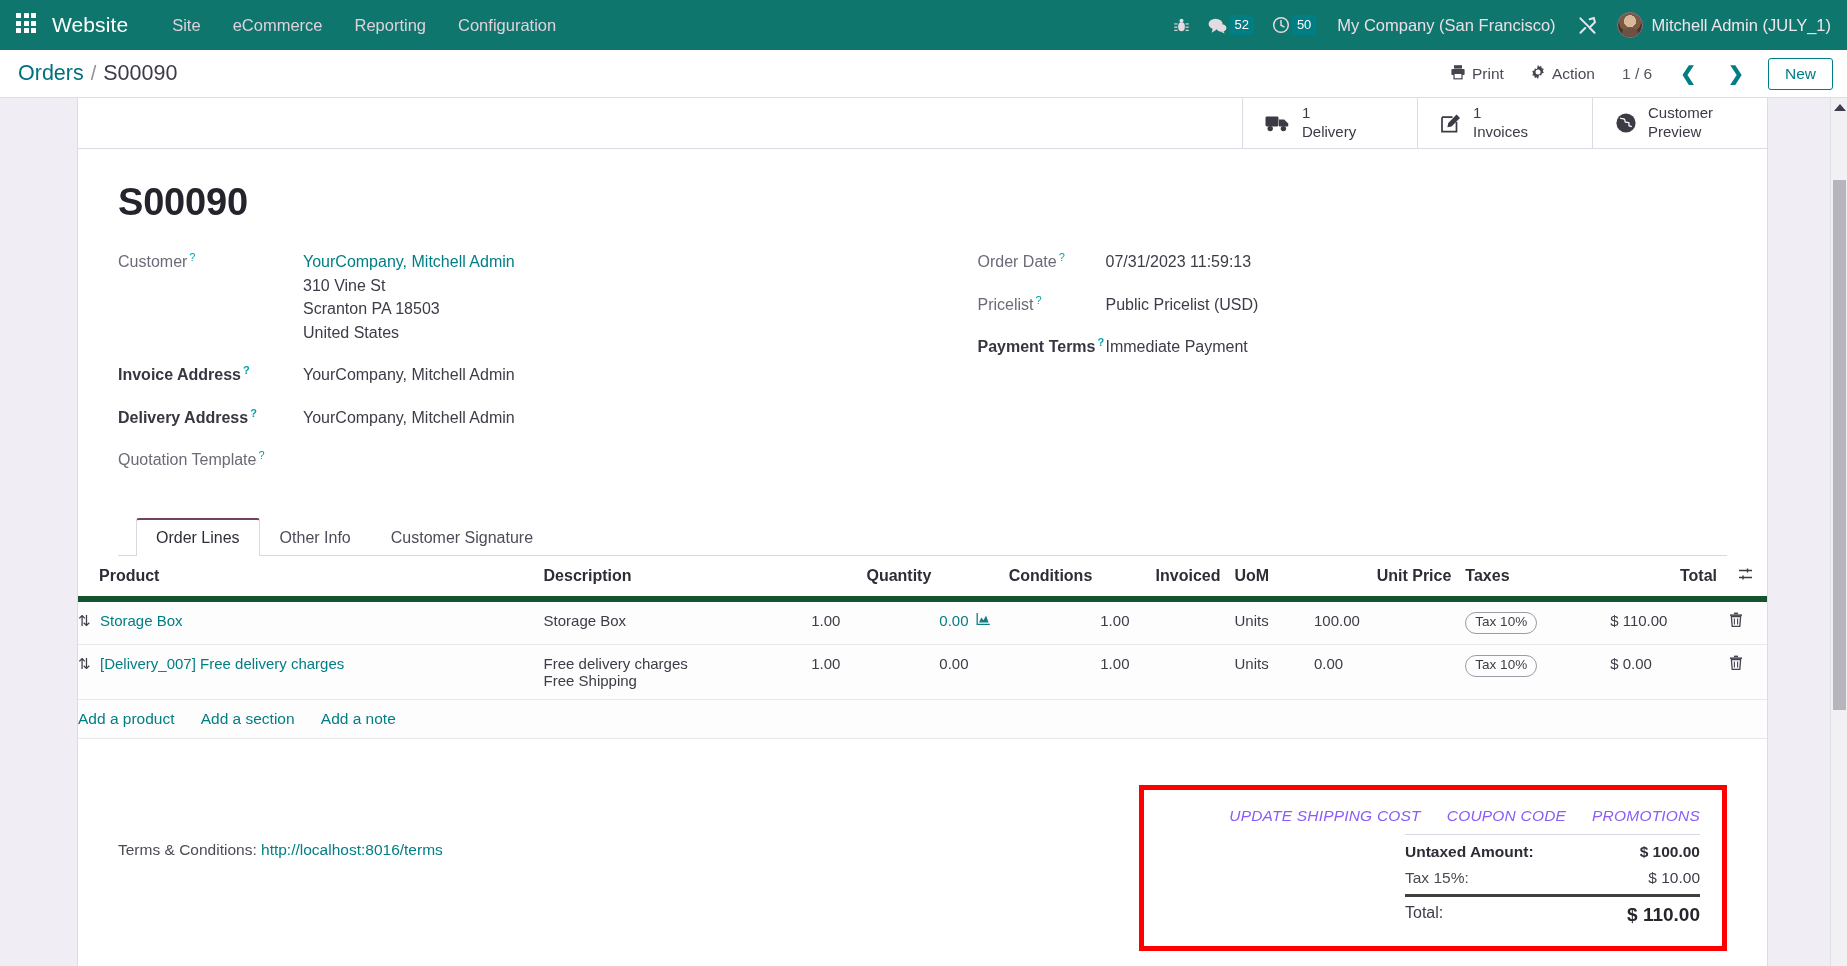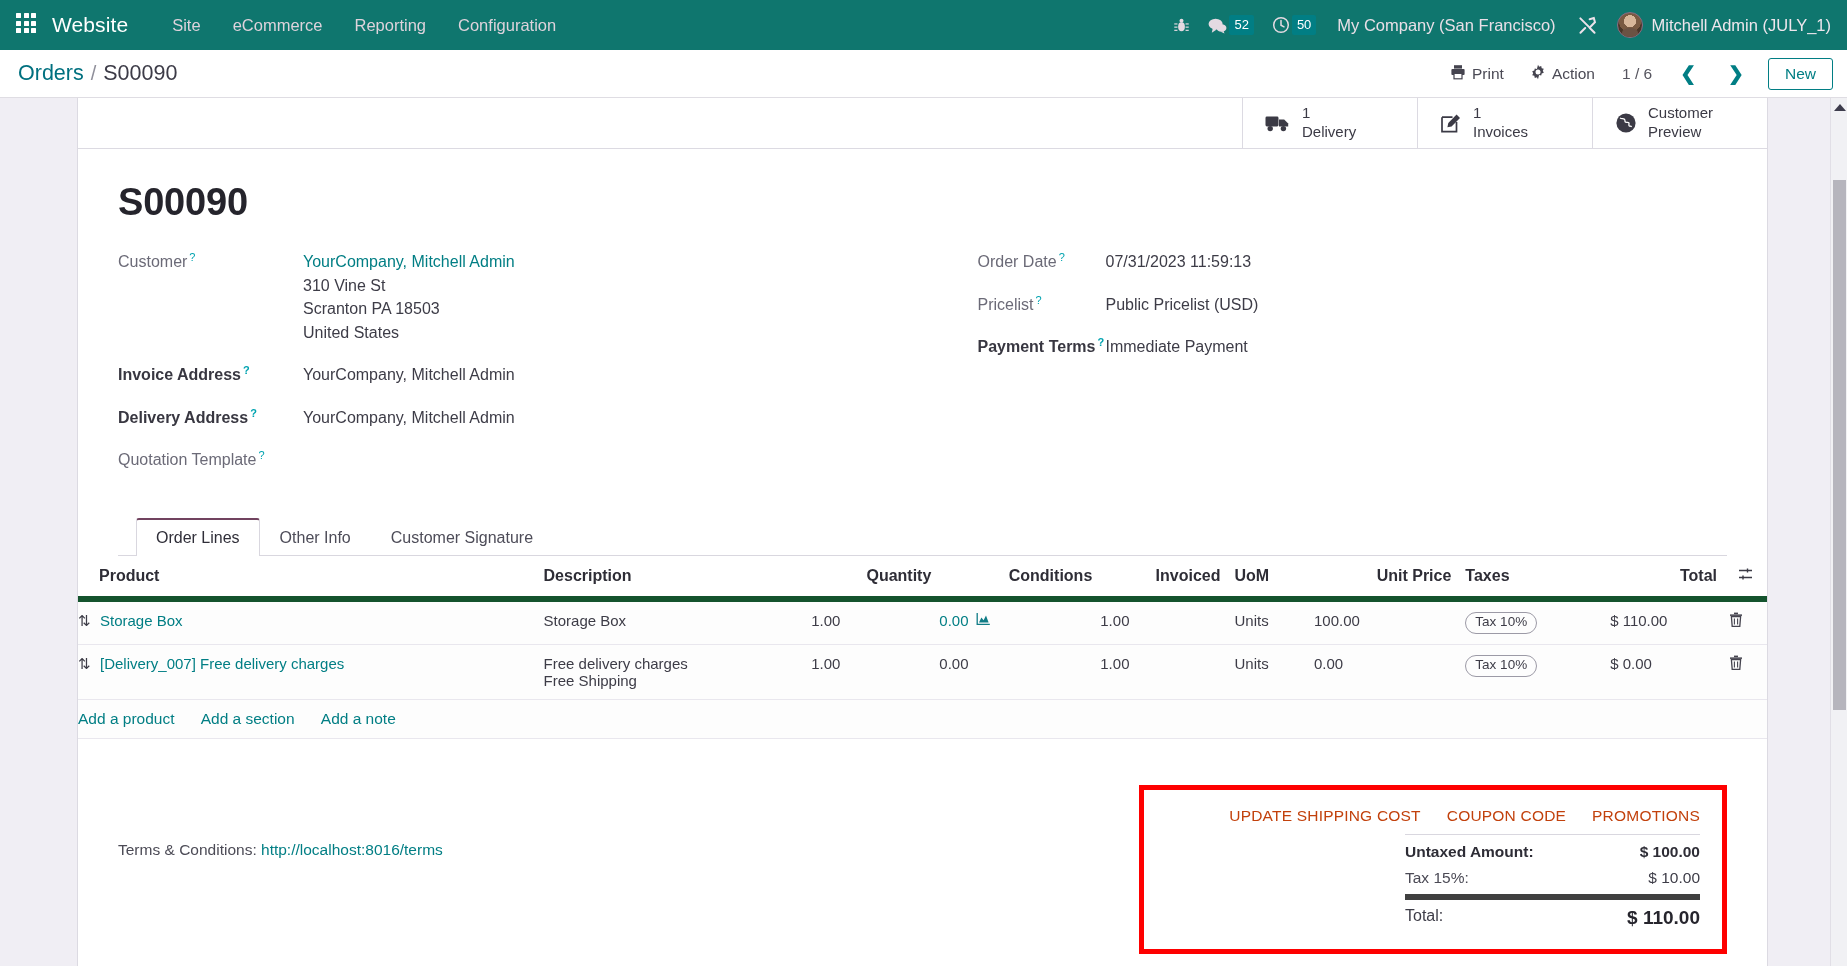--- a/index.html
+++ b/index.html
@@ -213,28 +213,28 @@
     margin-left: auto;
     border: 5px solid #fe0000;
     background: #fff;
     padding: 17px 22px 16px;
     width: 588px;
   }
   .promo-row {
     display: flex; justify-content: flex-end; gap: 26px;
     font-size: 15.5px; letter-spacing: .2px; margin-bottom: 9px;
   }
-  .promo-row a { color: #c2410c; text-decoration: none; cursor: pointer; white-space: nowrap; }
+  .promo-row a { color: #8b5cf6; text-decoration: none; cursor: pointer; white-space: nowrap; font-style: italic; }
   .totals-table { width: 295px; margin-left: auto; }
   .tot-line { display: flex; justify-content: space-between; padding: 4px 0; font-size: 15.5px; }
   .tot-line .tl-label { color: #4b4a55; }
   .tot-line .tl-val { color: #3d3c47; }
   .tot-line.untaxed { border-top: 1px solid #d9d7df; padding-top: 8px; }
   .tot-line.untaxed .tl-label, .tot-line.untaxed .tl-val { font-weight: 700; color: #2e2d36; }
-  .tot-line.grand { border-top: 6px solid #404040; padding-top: 7px; margin-top: 3px; }
+  .tot-line.grand { border-top: 3px solid #404040; padding-top: 7px; margin-top: 3px; }
   .tot-line.grand .tl-label { font-weight: 400; color: #3d3c47; font-size: 16px; }
   .tot-line.grand .tl-val { font-weight: 700; font-size: 19px; color: #26252d; }
 
   
   .vscroll {
     position: absolute; top: 0; right: 0; width: 17px; bottom: 0;
     background: #f1f1f4; border-left: 1px solid #e1dfe6;
   }
   .vscroll .thumb {
     position: absolute; left: 2px; width: 13px;

